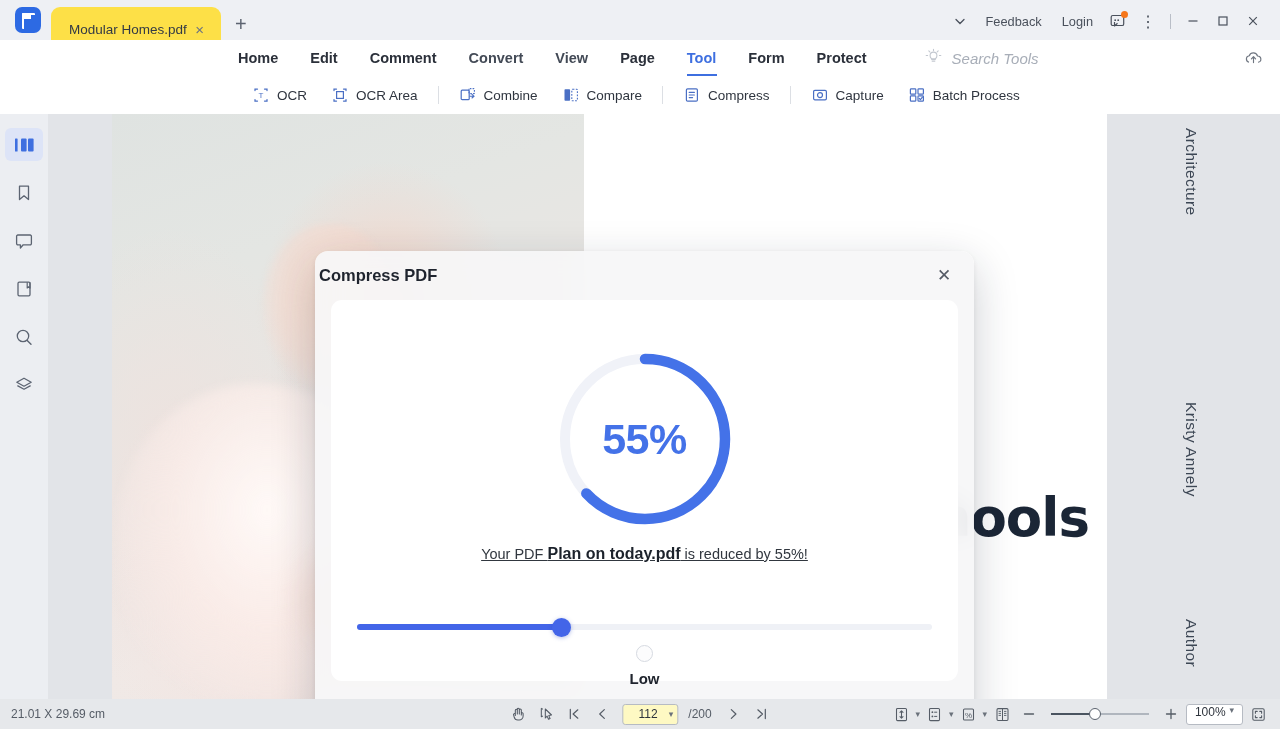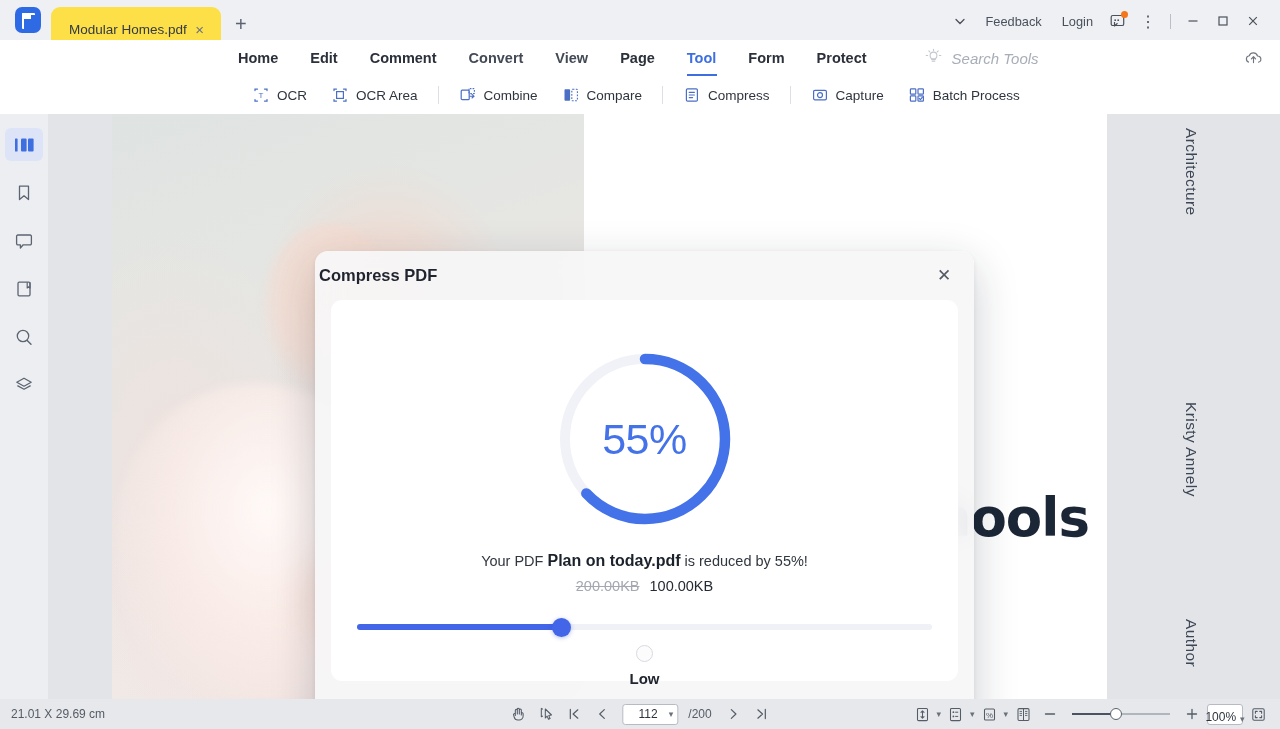--- a/index.html
+++ b/index.html
@@ -211,26 +211,26 @@
     background: #fff; border-radius: 11px;
     position: relative;
   }
   .dial-wrap {
     position: absolute; left: 50%; top: 50px; transform: translateX(-50%);
     width: 178px; height: 178px;
   }
   .dial-pct {
     position: absolute; left: 0; top: 0; width: 178px; height: 178px;
     display: flex; align-items: center; justify-content: center;
-    font-size: 43px; font-weight: 400; color: #4472e8;
+    font-size: 43px; font-weight: 700; color: #4472e8;
     letter-spacing: -0.5px;
   }
   .result-line {
-    position: absolute; top: 252px; left: 0; width: 100%;
-    text-align: center; font-size: 14.5px; color: #31373f;
+    position: absolute; top: 245px; left: 0; width: 100%;
+    text-align: center; font-size: 14.5px; color: #31373f; text-decoration: underline;
   }
   .result-line b { font-weight: bold; font-size: 16px; color: #1c222b; }
   .size-line {
     position: absolute; top: 278px; left: 0; width: 100%;
     text-align: center; font-size: 14.5px; color: #262b33;
   }
   .size-old { color: #a3a8b1; text-decoration: line-through; margin-right: 10px; }
   .slider-row {
     position: absolute; left: 26px; right: 26px; top: 318px; height: 18px;
   }
@@ -293,21 +293,21 @@
   .sb-center {
     position: absolute; left: 50%; transform: translateX(-50%);
     display: flex; align-items: center; gap: 4px;
   }
   .sb-btn {
     width: 24px; height: 22px; display: flex; align-items: center;
     justify-content: center; cursor: pointer; color: #555c66;
   }
   .page-input {
     width: 56px; height: 21px; border: 1px solid #b6bbc3; border-radius: 3px;
-    background: #ffffff; display: flex; align-items: center;
+    background: #fef9c3; display: flex; align-items: center;
     padding: 0 4px; margin: 0 4px;
   }
   .page-num { flex: 1; text-align: center; font-size: 12px; color: #2e343d; }
   .page-total { font-size: 12px; color: #555c66; margin: 0 6px 0 2px; }
   .sb-right {
     margin-left: auto; display: flex; align-items: center; gap: 3px;
     padding-right: 10px;
   }
   .sb-combo { display: flex; align-items: center; gap: 2px; cursor: pointer; }
   .zoom-slider {
@@ -315,22 +315,22 @@
     display: flex; align-items: center;
   }
   .zs-track { position: absolute; left: 0; right: 0; height: 2px; background: #b0b6be; }
   .zs-fill { position: absolute; left: 0; width: 42px; height: 2.4px; background: #4a5460; }
   .zs-thumb {
     position: absolute; left: 38px; width: 12px; height: 12px;
     border-radius: 50%; background: #fff; border: 1.6px solid #5b6插;
     border: 1.6px solid #5b636e;
   }
   .zoom-box {
-    width: 36px; height: 21px; border: 1px solid #b6bbc3; border-radius: 3px;
-    background: #fff; display: flex; align-items: flex-end; justify-content: center;
+    width: 57px; height: 21px; border: 1px solid #b6bbc3; border-radius: 3px;
+    background: #fff; display: flex; align-items: flex-start; justify-content: center;
     gap: 4px; cursor: pointer;
   }
   .zoom-val { font-size: 12px; color: #2e343d; }
   .chev { font-size: 9px; color: #6a717b; }
 </style>
 </head>
 <body>
 
 <div id="app">
 
@@ -555,23 +555,20 @@
             <circle cx="89" cy="89" r="80" stroke="#f0f2f8" stroke-width="10" fill="none"></circle>
             <circle id="dial-arc" cx="89" cy="89" r="80" stroke="#4472e8" stroke-width="10.5" fill="none" stroke-linecap="round" transform="rotate(-90 89 89)" stroke-dasharray="502.65" stroke-dashoffset="185.98"></circle>
           </svg>
           <div class="dial-pct">55%</div>
         </div>
 
         <div class="result-line">
           <span>Your PDF </span><b>Plan on today.pdf</b><span> is reduced by 55%!</span>
         </div>
 
-        <div class="size-line">
-          <span class="size-old">200.00KB</span><span>100.00KB</span>
-        </div>
 
         <div class="slider-row">
           <div class="slider-track"></div>
           <div class="slider-fill" id="slider-fill" style="width: 35.5%;"></div>
           <div class="slider-thumb" id="slider-thumb" style="left: 35.5%;"></div>
         </div>
 
         <div class="radio-row">
           <div class="radio-cell">
             <div class="radio-mark"></div>

